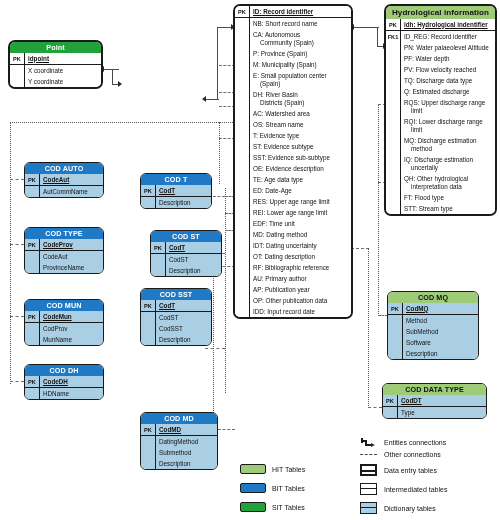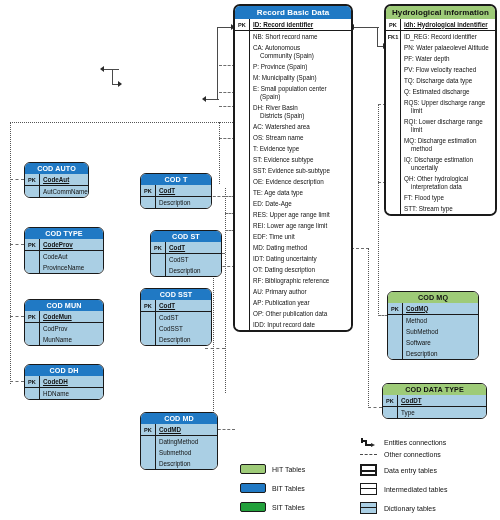--- a/index.html
+++ b/index.html
@@ -203,24 +203,40 @@
   <div class="dot-v" style="left:368px; top:248px; height:160px;"></div>
   <div class="dash-h" style="left:368px; top:407px; width:14px;"></div>
 
   <div class="dash-h" style="left:213px; top:429px; width:22px;"></div>
 
   <div class="dot-v" style="left:378px; top:104px; height:212px;"></div>
   <div class="dash-h" style="left:378px; top:104px; width:8px;"></div>
   <div class="dash-h" style="left:378px; top:182px; width:8px;"></div>
   <div class="dash-h" style="left:378px; top:315px; width:10px;"></div>
 
+  <div class="tbl" style="left:8px; top:40px; width:95px;">
+    <div class="tbl-title hdr-green">Point</div>
+    <div class="rows body-white">
+        <div class="row pkrow sep">
+          <div class="key">PK</div>
+          <div class="fld">idpoint</div>
+        </div>
+        <div class="row">
+          <div class="key"></div>
+          <div class="fld">X coordinate</div>
+        </div>
+        <div class="row">
+          <div class="key"></div>
+          <div class="fld">Y coordinate</div>
+        </div>
+      </div>
+  </div>
 
 
   <div class="tbl" style="left:233px; top:4px; width:120px;">
-    <div class="tbl-title hdr-blue big">Record Basic Data</div>
     <div class="rows body-white">
         <div class="row pkrow sep">
           <div class="key">PK</div>
           <div class="fld">ID: Record identifier</div>
         </div>
         <div class="row">
           <div class="key"></div>
           <div class="fld">NB: Short record name</div>
         </div>
         <div class="row">
@@ -377,21 +393,21 @@
           <div class="key"></div>
           <div class="fld">FT: Flood type</div>
         </div>
         <div class="row">
           <div class="key"></div>
           <div class="fld">STT: Stream type</div>
         </div>
       </div>
   </div>
 
-  <div class="tbl thin" style="left:24px; top:162px; width:65px;">
+  <div class="tbl thin" style="left:24px; top:162px; width:80px;">
     <div class="tbl-title hdr-blue">COD AUTO</div>
     <div class="rows body-lblue">
         <div class="row pkrow sep">
           <div class="key">PK</div>
           <div class="fld">CodeAut</div>
         </div>
         <div class="row">
           <div class="key"></div>
           <div class="fld">AutCommName</div>
         </div>

